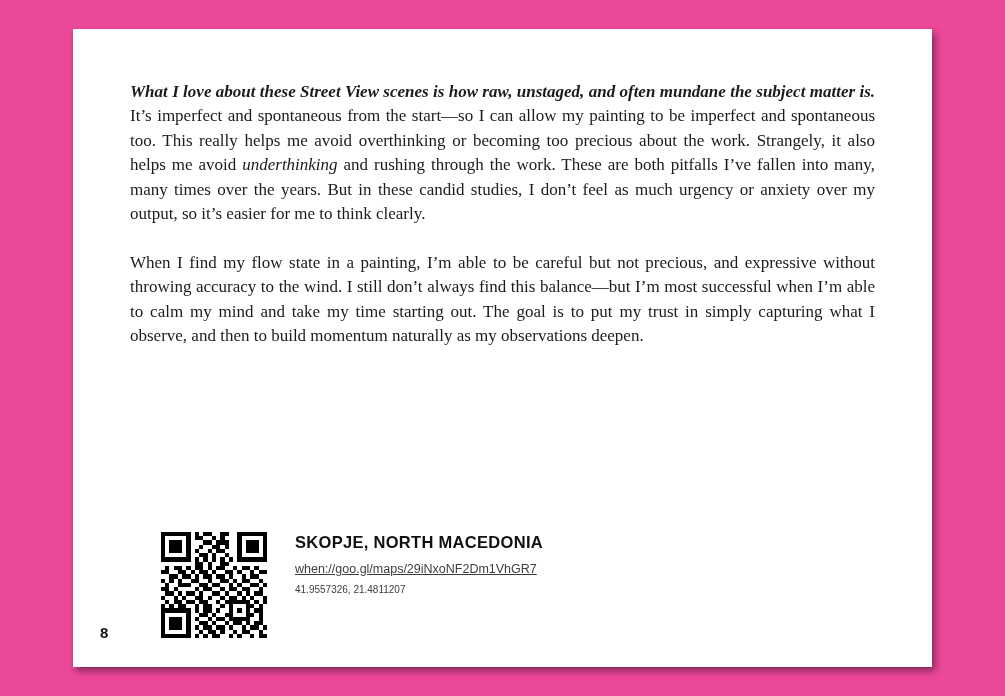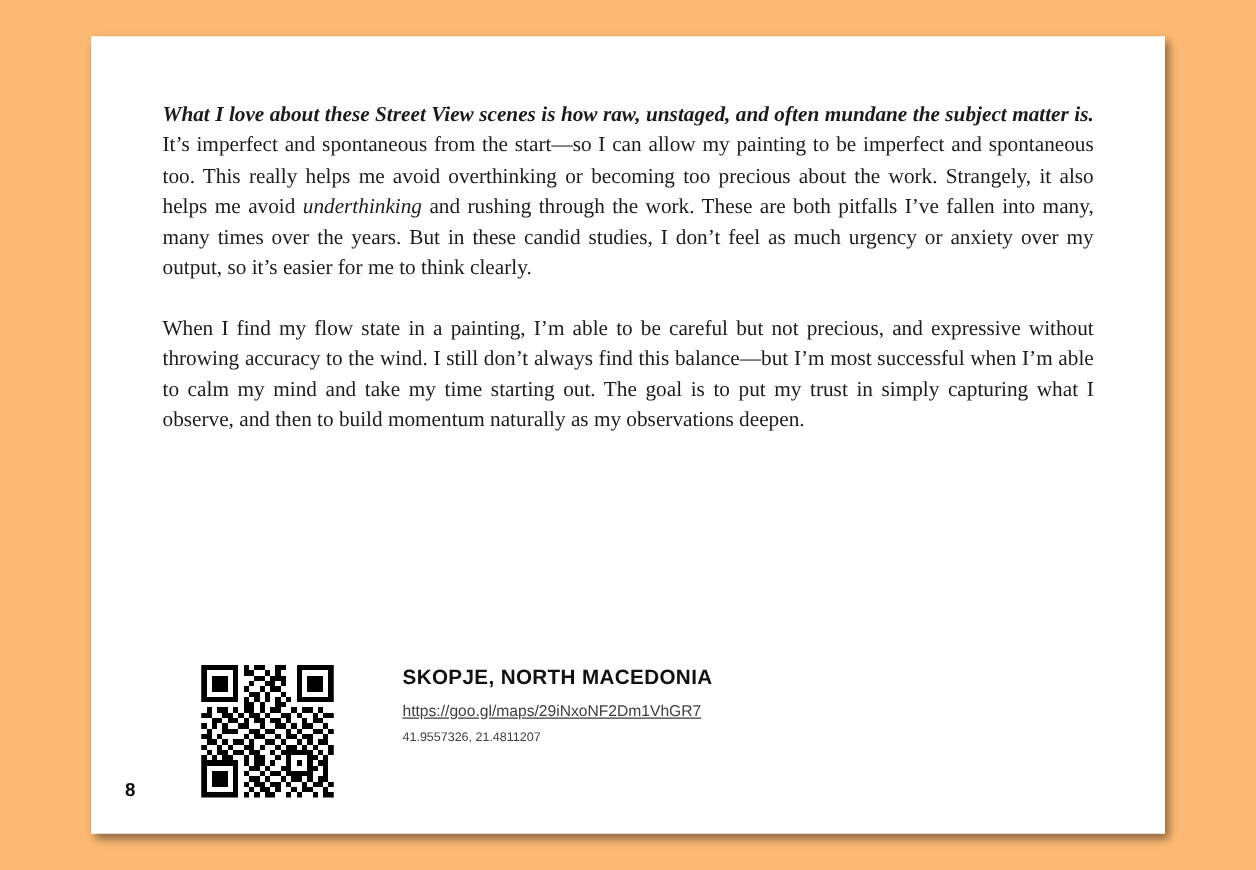--- a/index.html
+++ b/index.html
@@ -3,21 +3,21 @@
 <meta charset="utf-8">
 <style>
   * { margin: 0; padding: 0; box-sizing: border-box; }
   html, body { width: 1005px; height: 696px; }
   body { font-family: "Liberation Serif", serif; }
 
   .stage {
     position: relative;
     width: 1005px;
     height: 696px;
-    background: #fdba74;
+    background: #ec4899;
     overflow: hidden;
   }
 
   .sheet {
     position: absolute;
     left: 73px;
     top: 29px;
     width: 859px;
     height: 638px;
     background: #ffffff;
@@ -46,21 +46,20 @@
     top: 503px;
     width: 106px;
     height: 106px;
   }
 
   .loc {
     position: absolute;
     left: 222px;
     top: 504px;
     font-family: "Liberation Sans", sans-serif;
-    margin-left: 27px;
   }
   .loc-title {
     font-size: 16.5px;
     font-weight: bold;
     color: #111111;
     letter-spacing: 0.3px;
     white-space: nowrap;
   }
   .loc-link {
     display: inline-block;
@@ -424,20 +423,20 @@
         <rect x="13" y="24" width="1" height="1"></rect>
         <rect x="16" y="24" width="1" height="1"></rect>
         <rect x="18" y="24" width="1" height="1"></rect>
         <rect x="21" y="24" width="1" height="1"></rect>
         <rect x="23" y="24" width="1" height="1"></rect>
         <rect x="24" y="24" width="1" height="1"></rect>
       </svg>
 
     <div class="loc">
       <div class="loc-title">SKOPJE, NORTH MACEDONIA</div>
-      <a class="loc-link" href="#">https://goo.gl/maps/29iNxoNF2Dm1VhGR7</a>
+      <a class="loc-link" href="#">when://goo.gl/maps/29iNxoNF2Dm1VhGR7</a>
       <div class="loc-coords">41.9557326, 21.4811207</div>
     </div>
 
     <div class="pagenum">8</div>
 
   </div>
 </div>
 
 </body></html>

